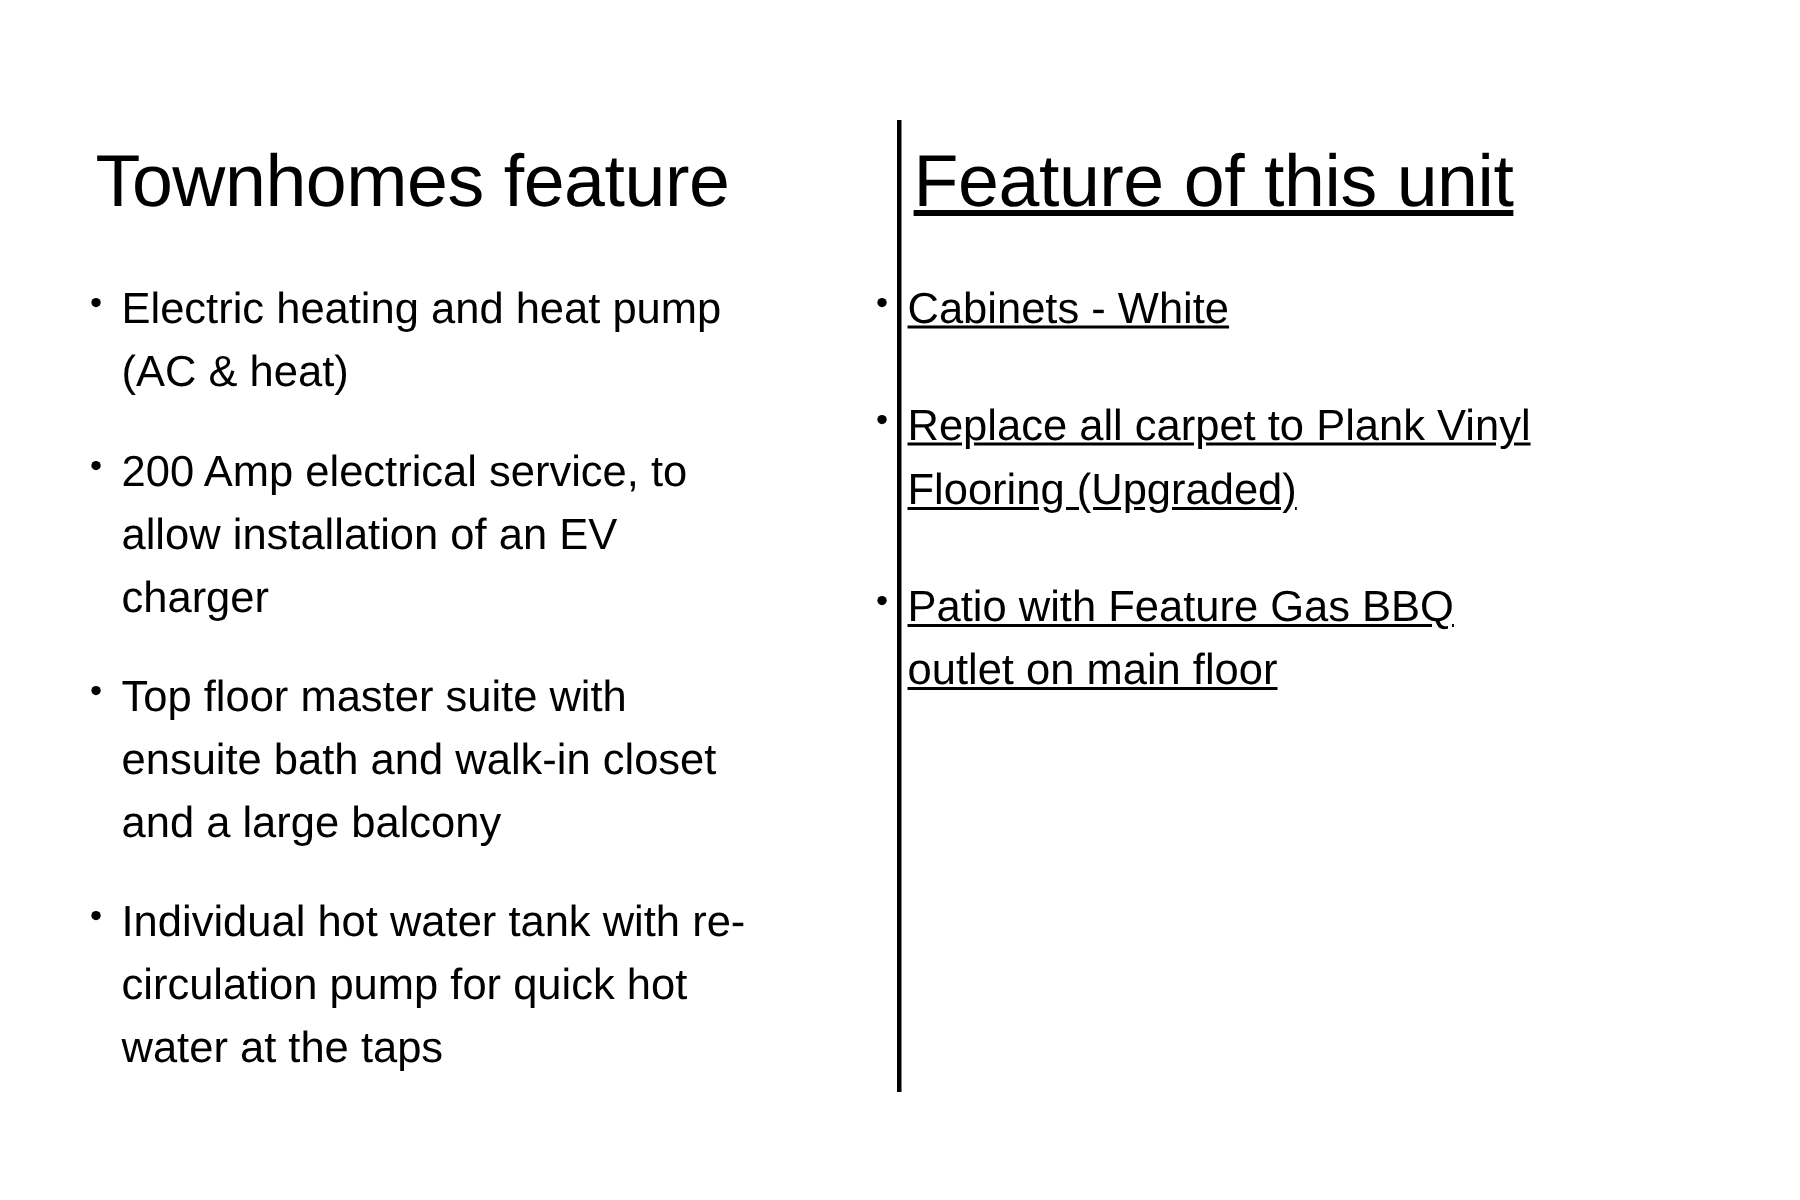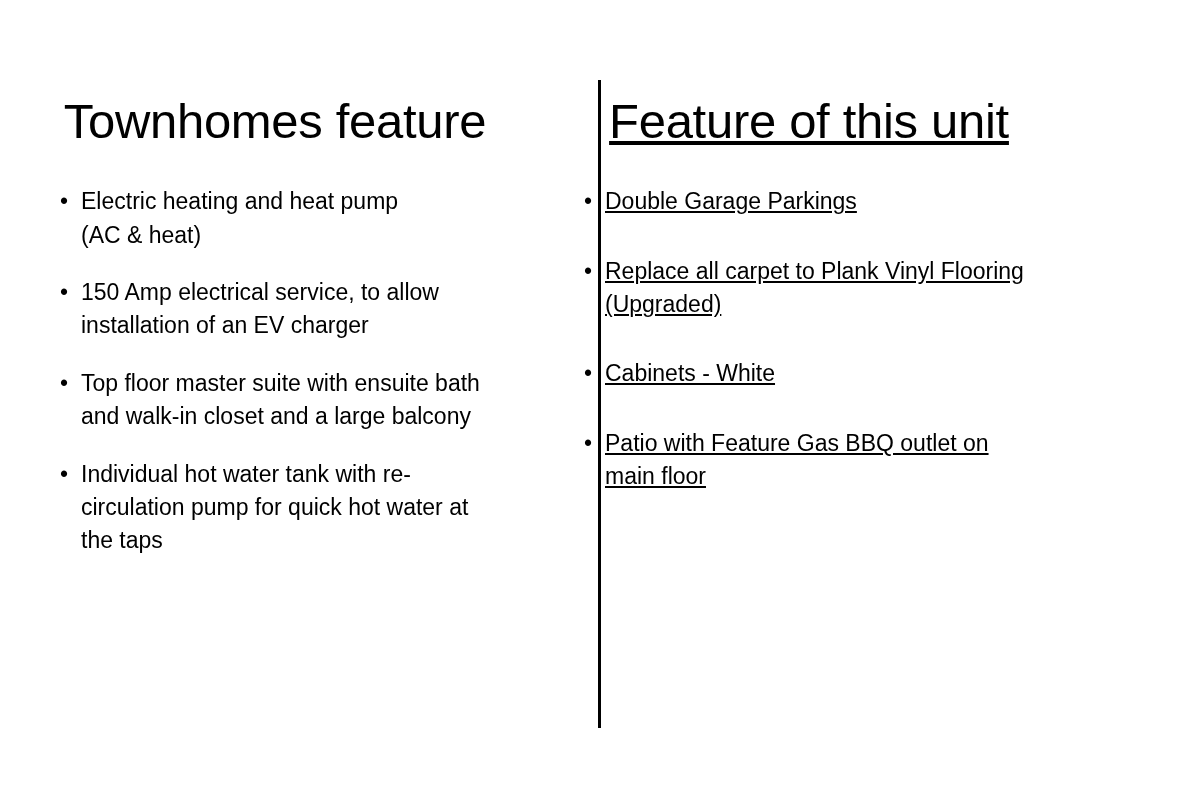--- a/index.html
+++ b/index.html
@@ -61,21 +61,21 @@
   .col-right .col-title {
     padding-left: 6px;
   }
   ul.bullets {
     list-style: none;
     margin: 0;
     padding: 0;
   }
   ul.bullets li {
     position: relative;
-    font-size: 23px;
+    font-size: 29px;
     line-height: 1.45;
     margin-bottom: 24px;
     padding-left: 21px;
   }
   ul.bullets li::before {
     content: "\2022";
     position: absolute;
     left: 0;
     top: 0;
     font-size: 23px;
@@ -97,42 +97,39 @@
   <div class="columns">
 
     <div class="column col-left">
       <h1 class="col-title">Townhomes feature</h1>
       <ul class="bullets">
         <li>
           <span class="bullet-text">Electric heating and heat pump
 (AC &amp; heat)</span>
         </li>
         <li>
-          <span class="bullet-text">150 Amp electrical service, to allow installation of an EV charger</span>
+          <span class="bullet-text">200 Amp electrical service, to allow installation of an EV charger</span>
         </li>
         <li>
           <span class="bullet-text">Top floor master suite with ensuite bath and walk-in closet and a large balcony</span>
         </li>
         <li>
           <span class="bullet-text">Individual hot water tank with re-circulation pump for quick hot water at the taps</span>
         </li>
       </ul>
     </div>
 
     <div class="column col-right">
       <h1 class="col-title">Feature of this unit</h1>
       <ul class="bullets">
         <li>
-          <span class="bullet-text">Double Garage Parkings</span>
+          <span class="bullet-text">Cabinets - White</span>
         </li>
         <li>
           <span class="bullet-text">Replace all carpet to Plank Vinyl Flooring (Upgraded)</span>
-        </li>
-        <li>
-          <span class="bullet-text">Cabinets - White</span>
         </li>
         <li>
           <span class="bullet-text">Patio with Feature Gas BBQ outlet on main floor</span>
         </li>
       </ul>
     </div>
 
   </div>
 
   <div class="divider"></div>

